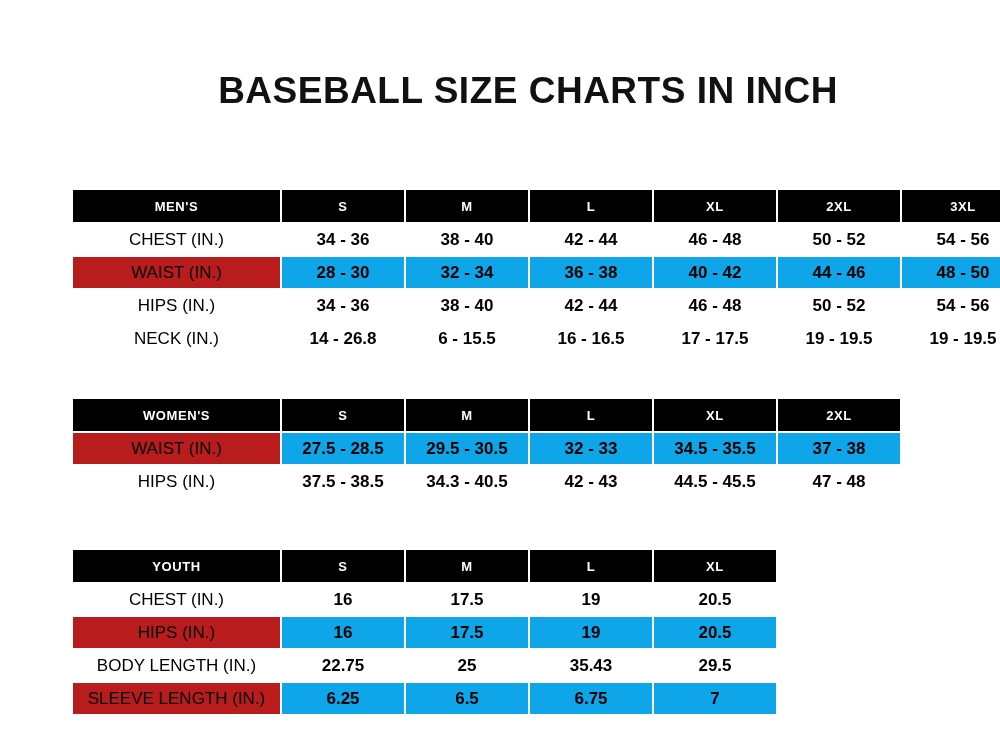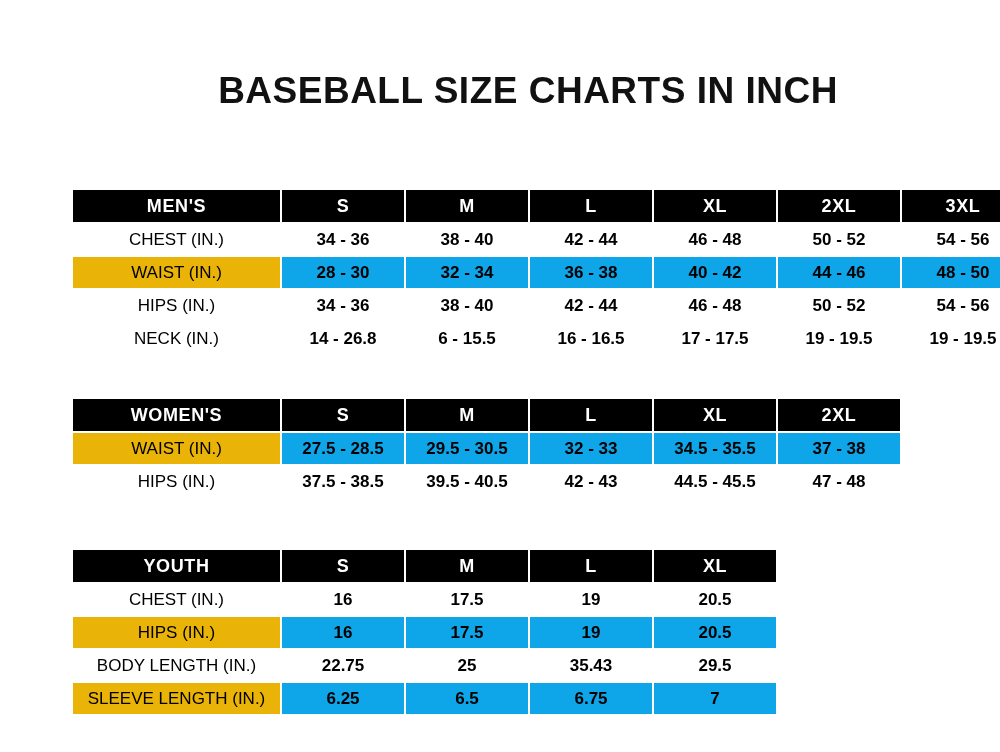--- a/index.html
+++ b/index.html
@@ -51,33 +51,33 @@
     font-weight: bold;
     color: #000000;
     height: 31px;
     padding: 0 4px;
     background: #ffffff;
     white-space: nowrap;
   }
   table.size-table thead th {
     background: #000000;
     color: #ffffff;
-    font-size: 18px;
+    font-size: 13px;
     letter-spacing: 0.6px;
     height: 32px;
   }
   table.size-table tbody tr.shaded td {
     background: #0ea5e9;
   }
   table.size-table tbody td.row-label {
     background: #ffffff;
     font-weight: normal;
   }
   table.size-table tbody tr.shaded td.row-label {
-    background: #eab308;
+    background: #b91c1c;
   }
   
   #men-table col.c0 { width: 209px; }
   #men-table col.cx { width: 124px; }
   #women-table col.c0 { width: 209px; }
   #women-table col.cx { width: 124px; }
   #youth-table col.c0 { width: 209px; }
   #youth-table col.cx { width: 124px; }
 </style>
 </head>
@@ -175,21 +175,21 @@
           <td class="row-label">WAIST (IN.)</td>
           <td>27.5 - 28.5</td>
           <td>29.5 - 30.5</td>
           <td>32 - 33</td>
           <td>34.5 - 35.5</td>
           <td>37 - 38</td>
         </tr>
         <tr>
           <td class="row-label">HIPS (IN.)</td>
           <td>37.5 - 38.5</td>
-          <td>39.5 - 40.5</td>
+          <td>34.3 - 40.5</td>
           <td>42 - 43</td>
           <td>44.5 - 45.5</td>
           <td>47 - 48</td>
         </tr>
       </tbody>
     </table>
   </div>
 
   <div class="chart-block" id="youth-block">
     <table class="size-table" id="youth-table">

